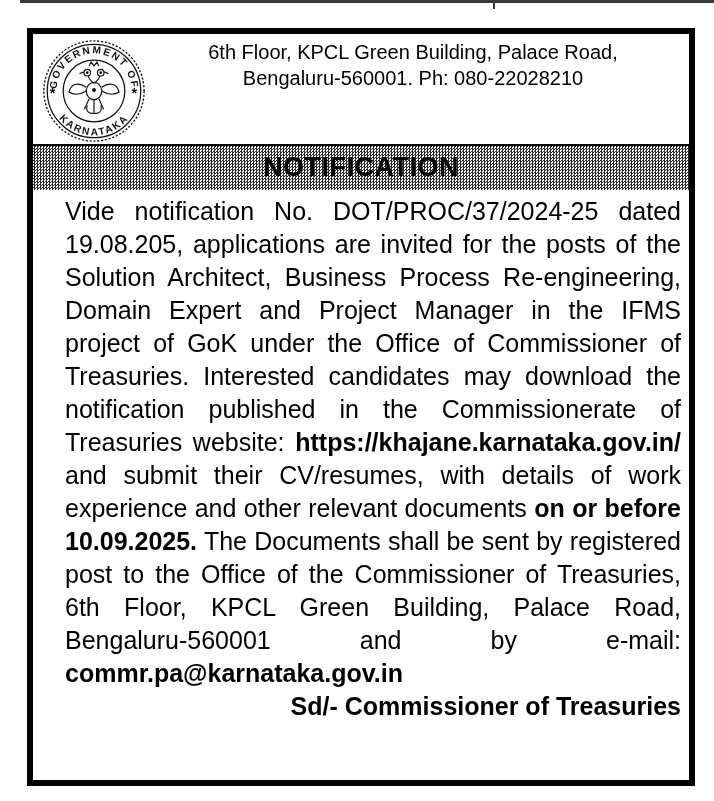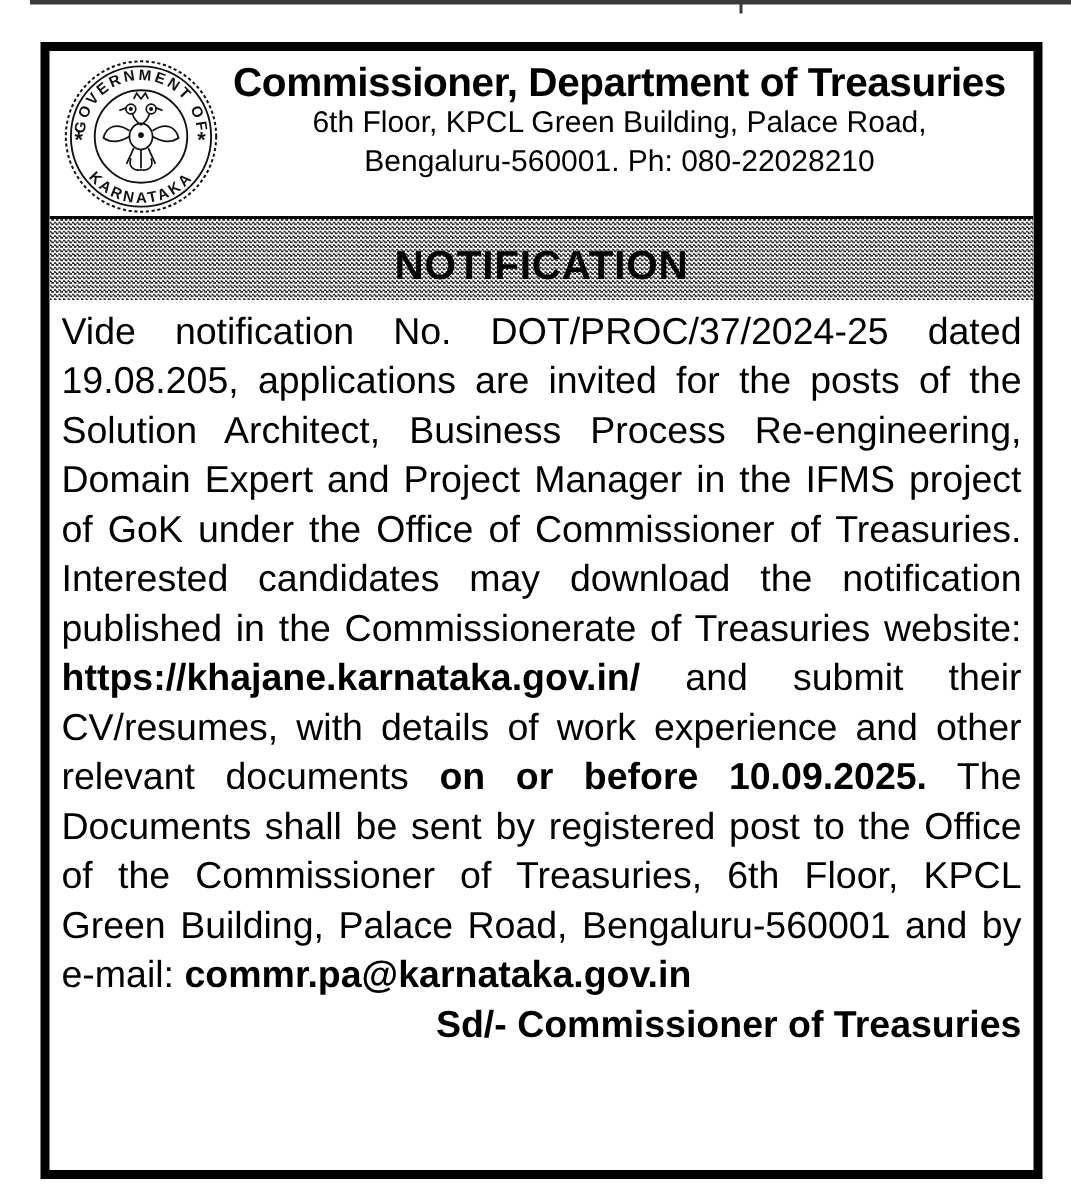--- a/index.html
+++ b/index.html
@@ -28,25 +28,25 @@
   .ref-row {
     display:flex; justify-content:space-between; align-items:baseline;
     padding:3px 10px 2px 10px; font-size:25px; line-height:1.25;
   }
   .title-band {
     border-top:2px solid #000;
     background-color:#fff;
     background-image:repeating-conic-gradient(#2a2a2a 0% 25%, rgba(255,255,255,0) 0% 50%);
     background-size:3px 3px;
     text-align:center; font-weight:bold; font-size:27px;
-    padding:16px 0 7px 0; letter-spacing:0.5px;
+    padding:6px 0 7px 0; letter-spacing:0.5px;
   }
   .body-text {
     padding:5px 8px 0 8px; font-size:25px; line-height:33px;
-    text-align:justify; text-justify:inter-word;
+    text-align:justify; text-justify:inter-word;margin-left:24px;
   }
   .body-text .b { font-weight:bold; }
   .signoff {
     text-align:right; font-weight:bold; font-size:25px; line-height:33px;
     padding:0 8px 0 12px;
   }
   .seal-txt { font-weight:bold; letter-spacing:2px; }
 </style>
 </head>
 <body>
@@ -83,21 +83,20 @@
         <path d="M47,51 C38,45 31,48 29,56 C35,60 42,58 47,55"></path>
         <path d="M63,51 C72,45 79,48 81,56 C75,60 68,58 63,55"></path>
         <path d="M50,63 L45,74 M55,64 L55,77 M60,63 L65,74"></path>
         <path d="M48,70 C46,76 50,79 55,78 C60,79 64,76 62,70"></path>
         <circle cx="55" cy="54" r="1.4" fill="#111"></circle>
         <circle cx="48" cy="36" r="0.8" fill="#111"></circle>
         <circle cx="62" cy="36" r="0.8" fill="#111"></circle>
       </g>
     </svg>
     <div class="header-text">
-      <div class="org-name">Commissioner, Department of Treasuries</div>
       <div class="addr">6th Floor, KPCL Green Building, Palace Road,</div>
       <div class="addr">Bengaluru-560001. Ph: 080-22028210</div>
     </div>
   </div>
 
 
   <div class="title-band">
     <span>NOTIFICATION</span>
   </div>
 

